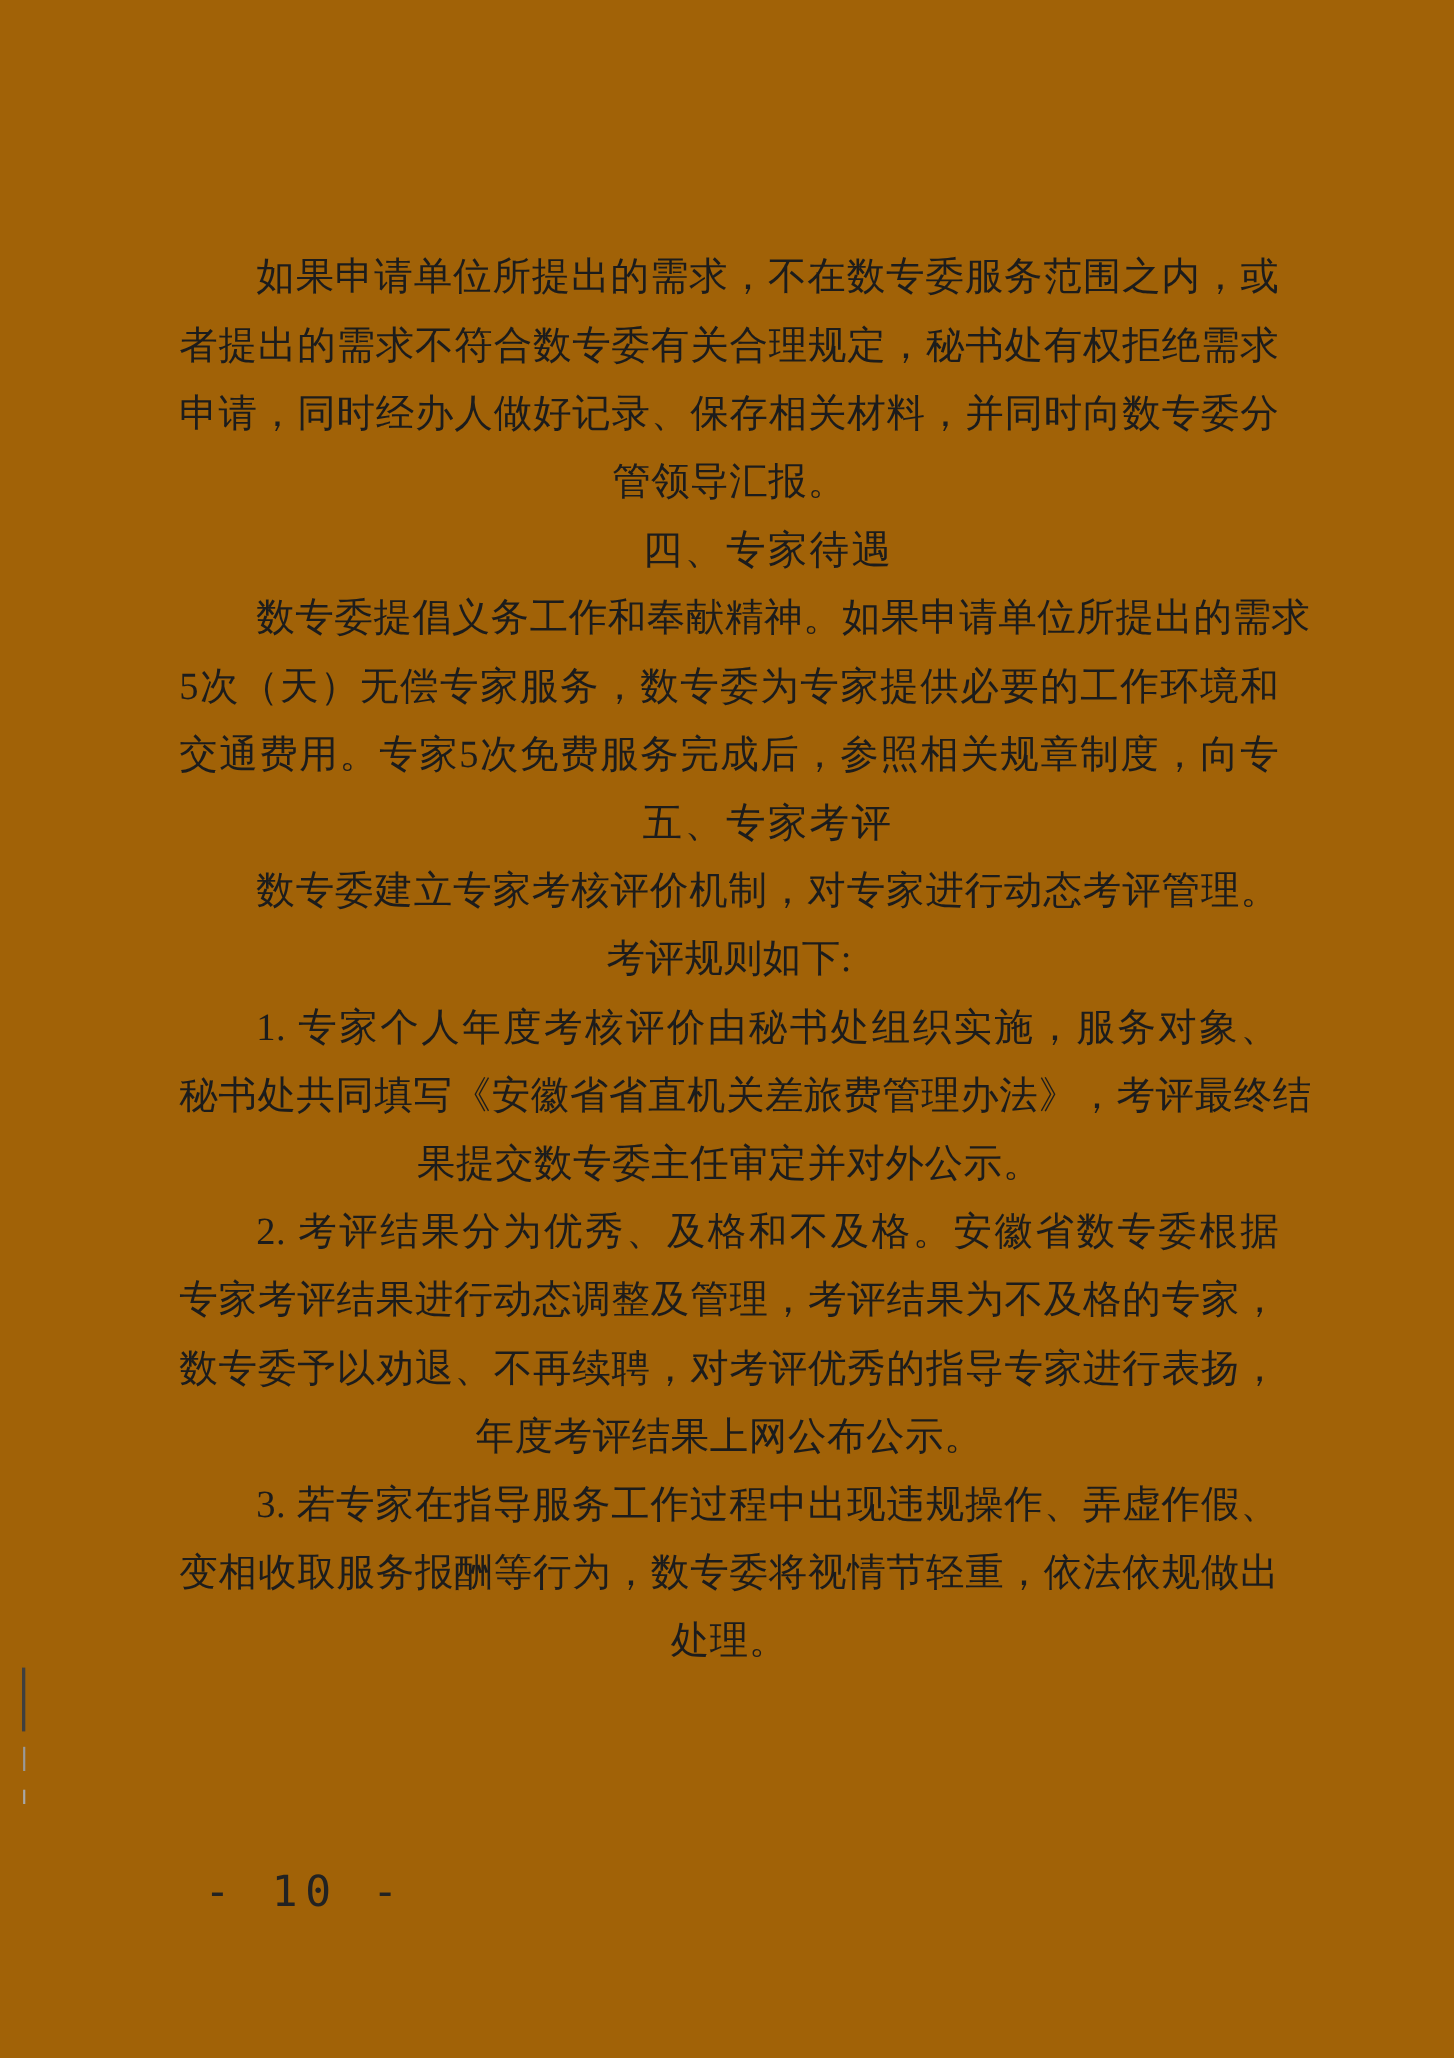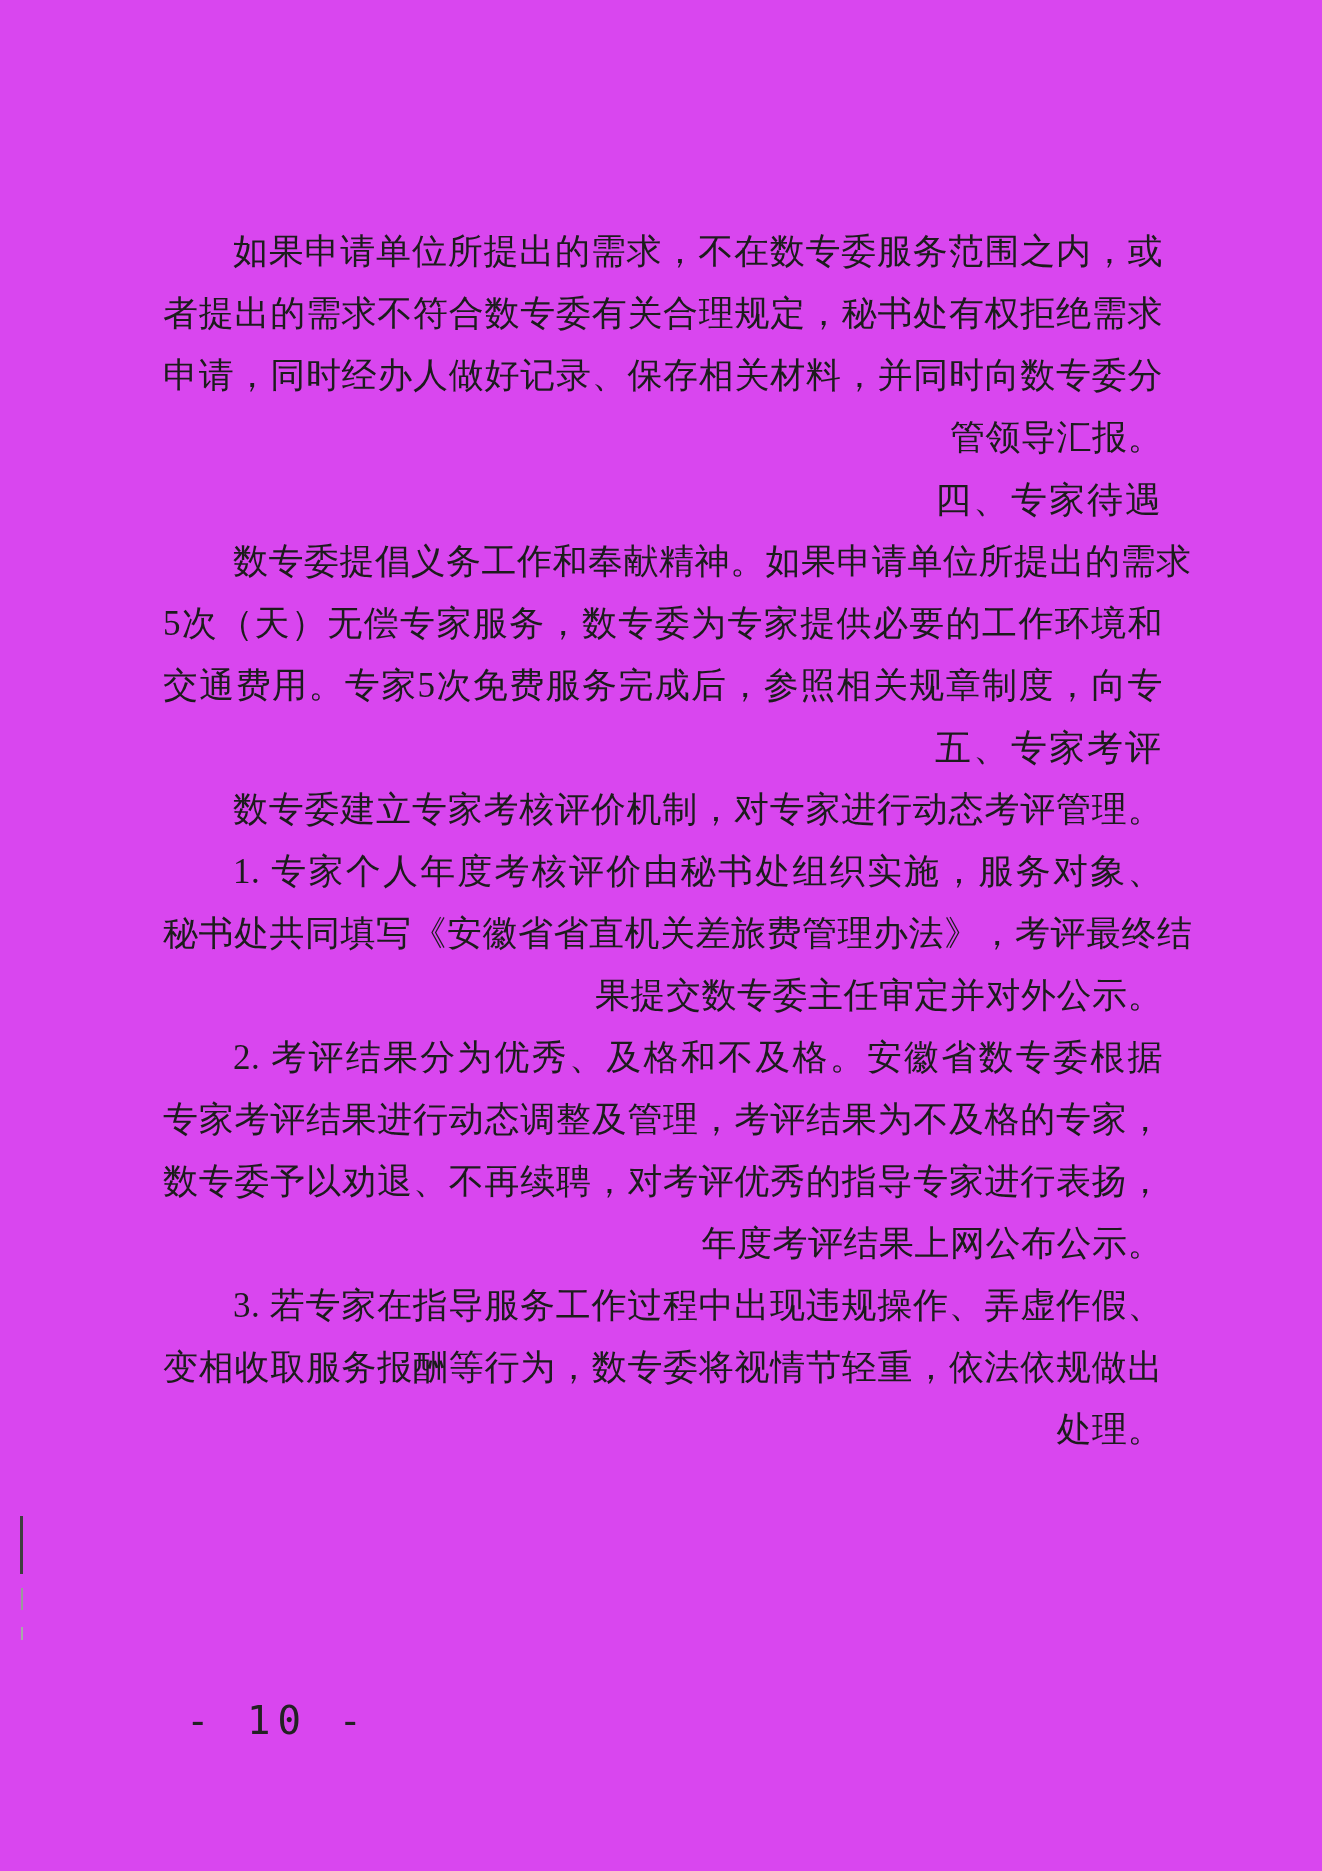--- a/index.html
+++ b/index.html
@@ -4,38 +4,38 @@
 <style>
   html, body {
     margin: 0;
     padding: 0;
     background: #e8e8e8;
   }
   .page {
     position: relative;
     width: 1322px;
     height: 1871px;
-    background: #d946ef;
+    background: #a16207;
     overflow: hidden;
     font-family: "Liberation Serif", "DejaVu Serif", serif;
     color: #1c1c1c;
   }
   .text-block {
     position: absolute;
     left: 163px;
     top: 221px;
     width: 1000px;
   }
   .ln {
     height: 62px;
     line-height: 62px;
     font-size: 35px;
     white-space: nowrap;
     letter-spacing: 0.5px;
-    text-align: right;
+    text-align: center;
   }
   .just {
     text-align: justify;
     text-align-last: justify;
     text-justify: inter-character;
   }
   .ind {
     padding-left: 70px;
   }
   .bold {
@@ -68,20 +68,21 @@
     <div class="ln ind just">如果申请单位所提出的需求，不在数专委服务范围之内，或</div>
     <div class="ln just">者提出的需求不符合数专委有关合理规定，秘书处有权拒绝需求</div>
     <div class="ln just">申请，同时经办人做好记录、保存相关材料，并同时向数专委分</div>
     <div class="ln">管领导汇报。</div>
     <div class="ln ind bold">四、专家待遇</div>
     <div class="ln ind just">数专委提倡义务工作和奉献精神。如果申请单位所提出的需求</div>
     <div class="ln just">5次（天）无偿专家服务，数专委为专家提供必要的工作环境和</div>
     <div class="ln just">交通费用。专家5次免费服务完成后，参照相关规章制度，向专</div>
     <div class="ln ind bold">五、专家考评</div>
     <div class="ln ind just">数专委建立专家考核评价机制，对专家进行动态考评管理。</div>
+    <div class="ln">考评规则如下:</div>
     <div class="ln ind just">1. 专家个人年度考核评价由秘书处组织实施，服务对象、</div>
     <div class="ln just">秘书处共同填写《安徽省省直机关差旅费管理办法》，考评最终结</div>
     <div class="ln">果提交数专委主任审定并对外公示。</div>
     <div class="ln ind just">2. 考评结果分为优秀、及格和不及格。安徽省数专委根据</div>
     <div class="ln just">专家考评结果进行动态调整及管理，考评结果为不及格的专家，</div>
     <div class="ln just">数专委予以劝退、不再续聘，对考评优秀的指导专家进行表扬，</div>
     <div class="ln">年度考评结果上网公布公示。</div>
     <div class="ln ind just">3. 若专家在指导服务工作过程中出现违规操作、弄虚作假、</div>
     <div class="ln just">变相收取服务报酬等行为，数专委将视情节轻重，依法依规做出</div>
     <div class="ln">处理。</div>

